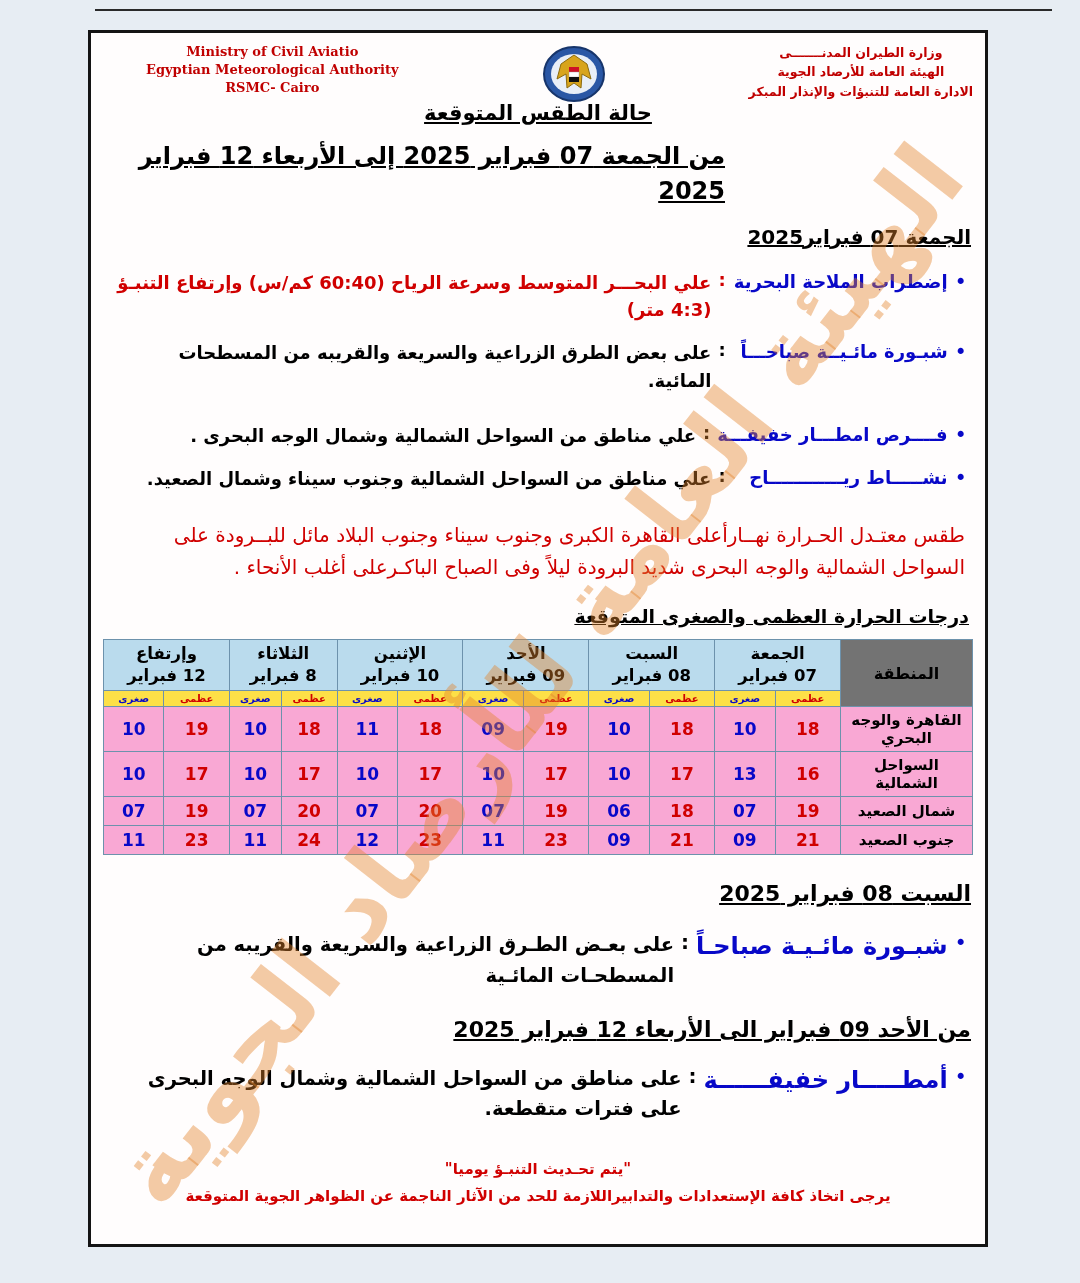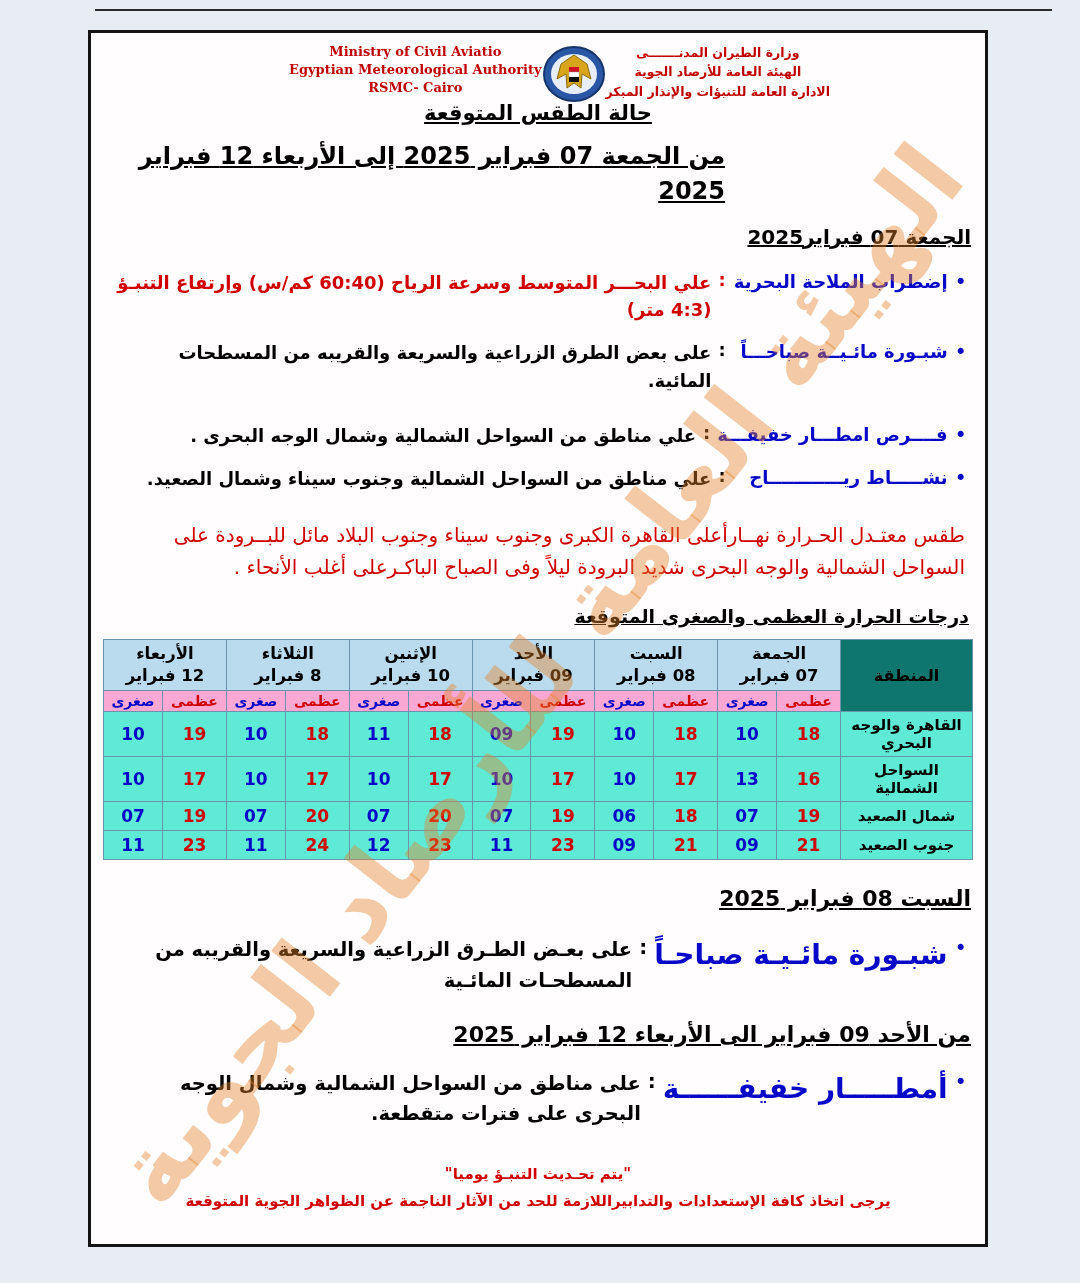--- a/index.html
+++ b/index.html
@@ -26,54 +26,54 @@
   .watermark {
     position:absolute; left:50%; top:53%;
     transform:translate(-50%,-50%) rotate(-52deg);
     white-space:nowrap;
     font-size:98px; font-weight:bold;
     color:rgba(226,132,44,0.42);
     z-index:5; pointer-events:none;
     letter-spacing:2px;
   }
   
-  .hdr { display:flex; justify-content:center; align-items:flex-start; padding:10px 12px 0 55px; }
+  .hdr { display:flex; justify-content:space-between; align-items:flex-start; padding:10px 12px 0 55px; }
   .hdr-en { color:#c00000; font-weight:bold; font-size:13px; line-height:1.4; text-align:center; font-family:"DejaVu Serif", serif; }
   .hdr-ar { color:#c00000; font-weight:bold; font-size:12.5px; line-height:1.55; text-align:center; direction:rtl; }
   .logo-wrap { margin-top:2px; }
   
   .doc-title { text-align:center; font-size:21px; font-weight:bold; text-decoration:underline; margin-top:-8px; }
   .period { direction:rtl; margin:14px 14px 0; width:620px; font-size:24px; font-weight:bold; text-decoration:underline; line-height:1.45; }
   .sec-head { direction:rtl; margin:16px 14px 0; font-size:20px; font-weight:bold; text-decoration:underline; }
   .sec-head.big { font-size:22px; margin-top:26px;text-align:right; }
   
   .bullets { margin:20px 18px 0; display:flex; flex-direction:column; gap:15px; }
   .bullet { direction:rtl; display:flex; align-items:flex-start; gap:7px; }
   .bullet.mt { margin-top:12px; }
   .bdot { color:#0808c8; font-size:21px; line-height:1.25; }
   .blabel { color:#0808c8; font-weight:bold; font-size:18px; min-width:215px; line-height:1.4; }
   .bcolon { font-weight:bold; font-size:18px; color:#0808c8; }
   .btext { font-weight:bold; font-size:18px; flex:1; line-height:1.55; }
   .btext.red, .bcolon.red { color:#d00000; }
-  .bullet.big .blabel { font-size:28px; min-width:238px; }
+  .bullet.big .blabel { font-size:24px; min-width:238px; }
   .bullet.big .btext { font-size:19.5px; }
   .bullet.big .bcolon { font-size:20px; color:#000; }
   .note-line { direction:rtl; margin:6px 122px 0 0; font-weight:bold; font-size:17px; }
   
   .summary { direction:rtl; margin:26px 20px 0; color:#d00000; font-weight:normal; font-size:20px; line-height:1.6; text-align:right; }
   
   .tbl-head { direction:rtl; margin:22px 16px 0; font-size:19px; font-weight:bold; text-decoration:underline; }
   table.ttable { direction:rtl; width:calc(100% - 24px); margin:12px 12px 0; border-collapse:collapse; text-align:center; }
   .ttable th, .ttable td { border:1px solid #6d92ac; }
-  .ttable .region-th { background:#0f766e; font-size:16px; font-weight:bold; width:132px; }
+  .ttable .region-th { background:#737373; font-size:16px; font-weight:bold; width:132px; }
   .ttable .day-th { background:#badbed; font-size:16.5px; font-weight:bold; line-height:1.35; padding:3px 0; }
-  .ttable .sub-th { background:#f9a8d4; font-size:14px; font-weight:bold; padding:2px 0; }
+  .ttable .sub-th { background:#fde047; font-size:10px; font-weight:bold; padding:2px 0; }
   .ttable .sub-th.max { color:#d00000; }
   .ttable .sub-th.min { color:#0808c8; }
-  .ttable td { background:#5eead4; font-size:17px; font-weight:bold; padding:4px 0; }
+  .ttable td { background:#f9a8d4; font-size:17px; font-weight:bold; padding:4px 0; }
   .ttable td.tmax { color:#d00000; }
   .ttable td.tmin { color:#0808c8; }
   .ttable td.region-td { font-size:15px; color:#000; }
   
   .footer { margin-top:36px; text-align:center; }
   .f-update { color:#d00000; font-weight:bold; font-size:15px; }
   .f-advice { color:#d00000; font-weight:bold; font-size:15px; margin-top:9px; }
 </style>
 </head>
 <body>
@@ -164,21 +164,21 @@
           </th>
           <th colspan="2" class="day-th">
             <div>الإثنين</div>
             <div>10 فبراير</div>
           </th>
           <th colspan="2" class="day-th">
             <div>الثلاثاء</div>
             <div>8 فبراير</div>
           </th>
           <th colspan="2" class="day-th">
-            <div>الأربعاء</div>
+            <div>وإرتفاع</div>
             <div>12 فبراير</div>
           </th>
         </tr>
         <tr>
           <th class="sub-th max">عظمى</th>
           <th class="sub-th min">صغرى</th>
           <th class="sub-th max">عظمى</th>
           <th class="sub-th min">صغرى</th>
           <th class="sub-th max">عظمى</th>
           <th class="sub-th min">صغرى</th>

